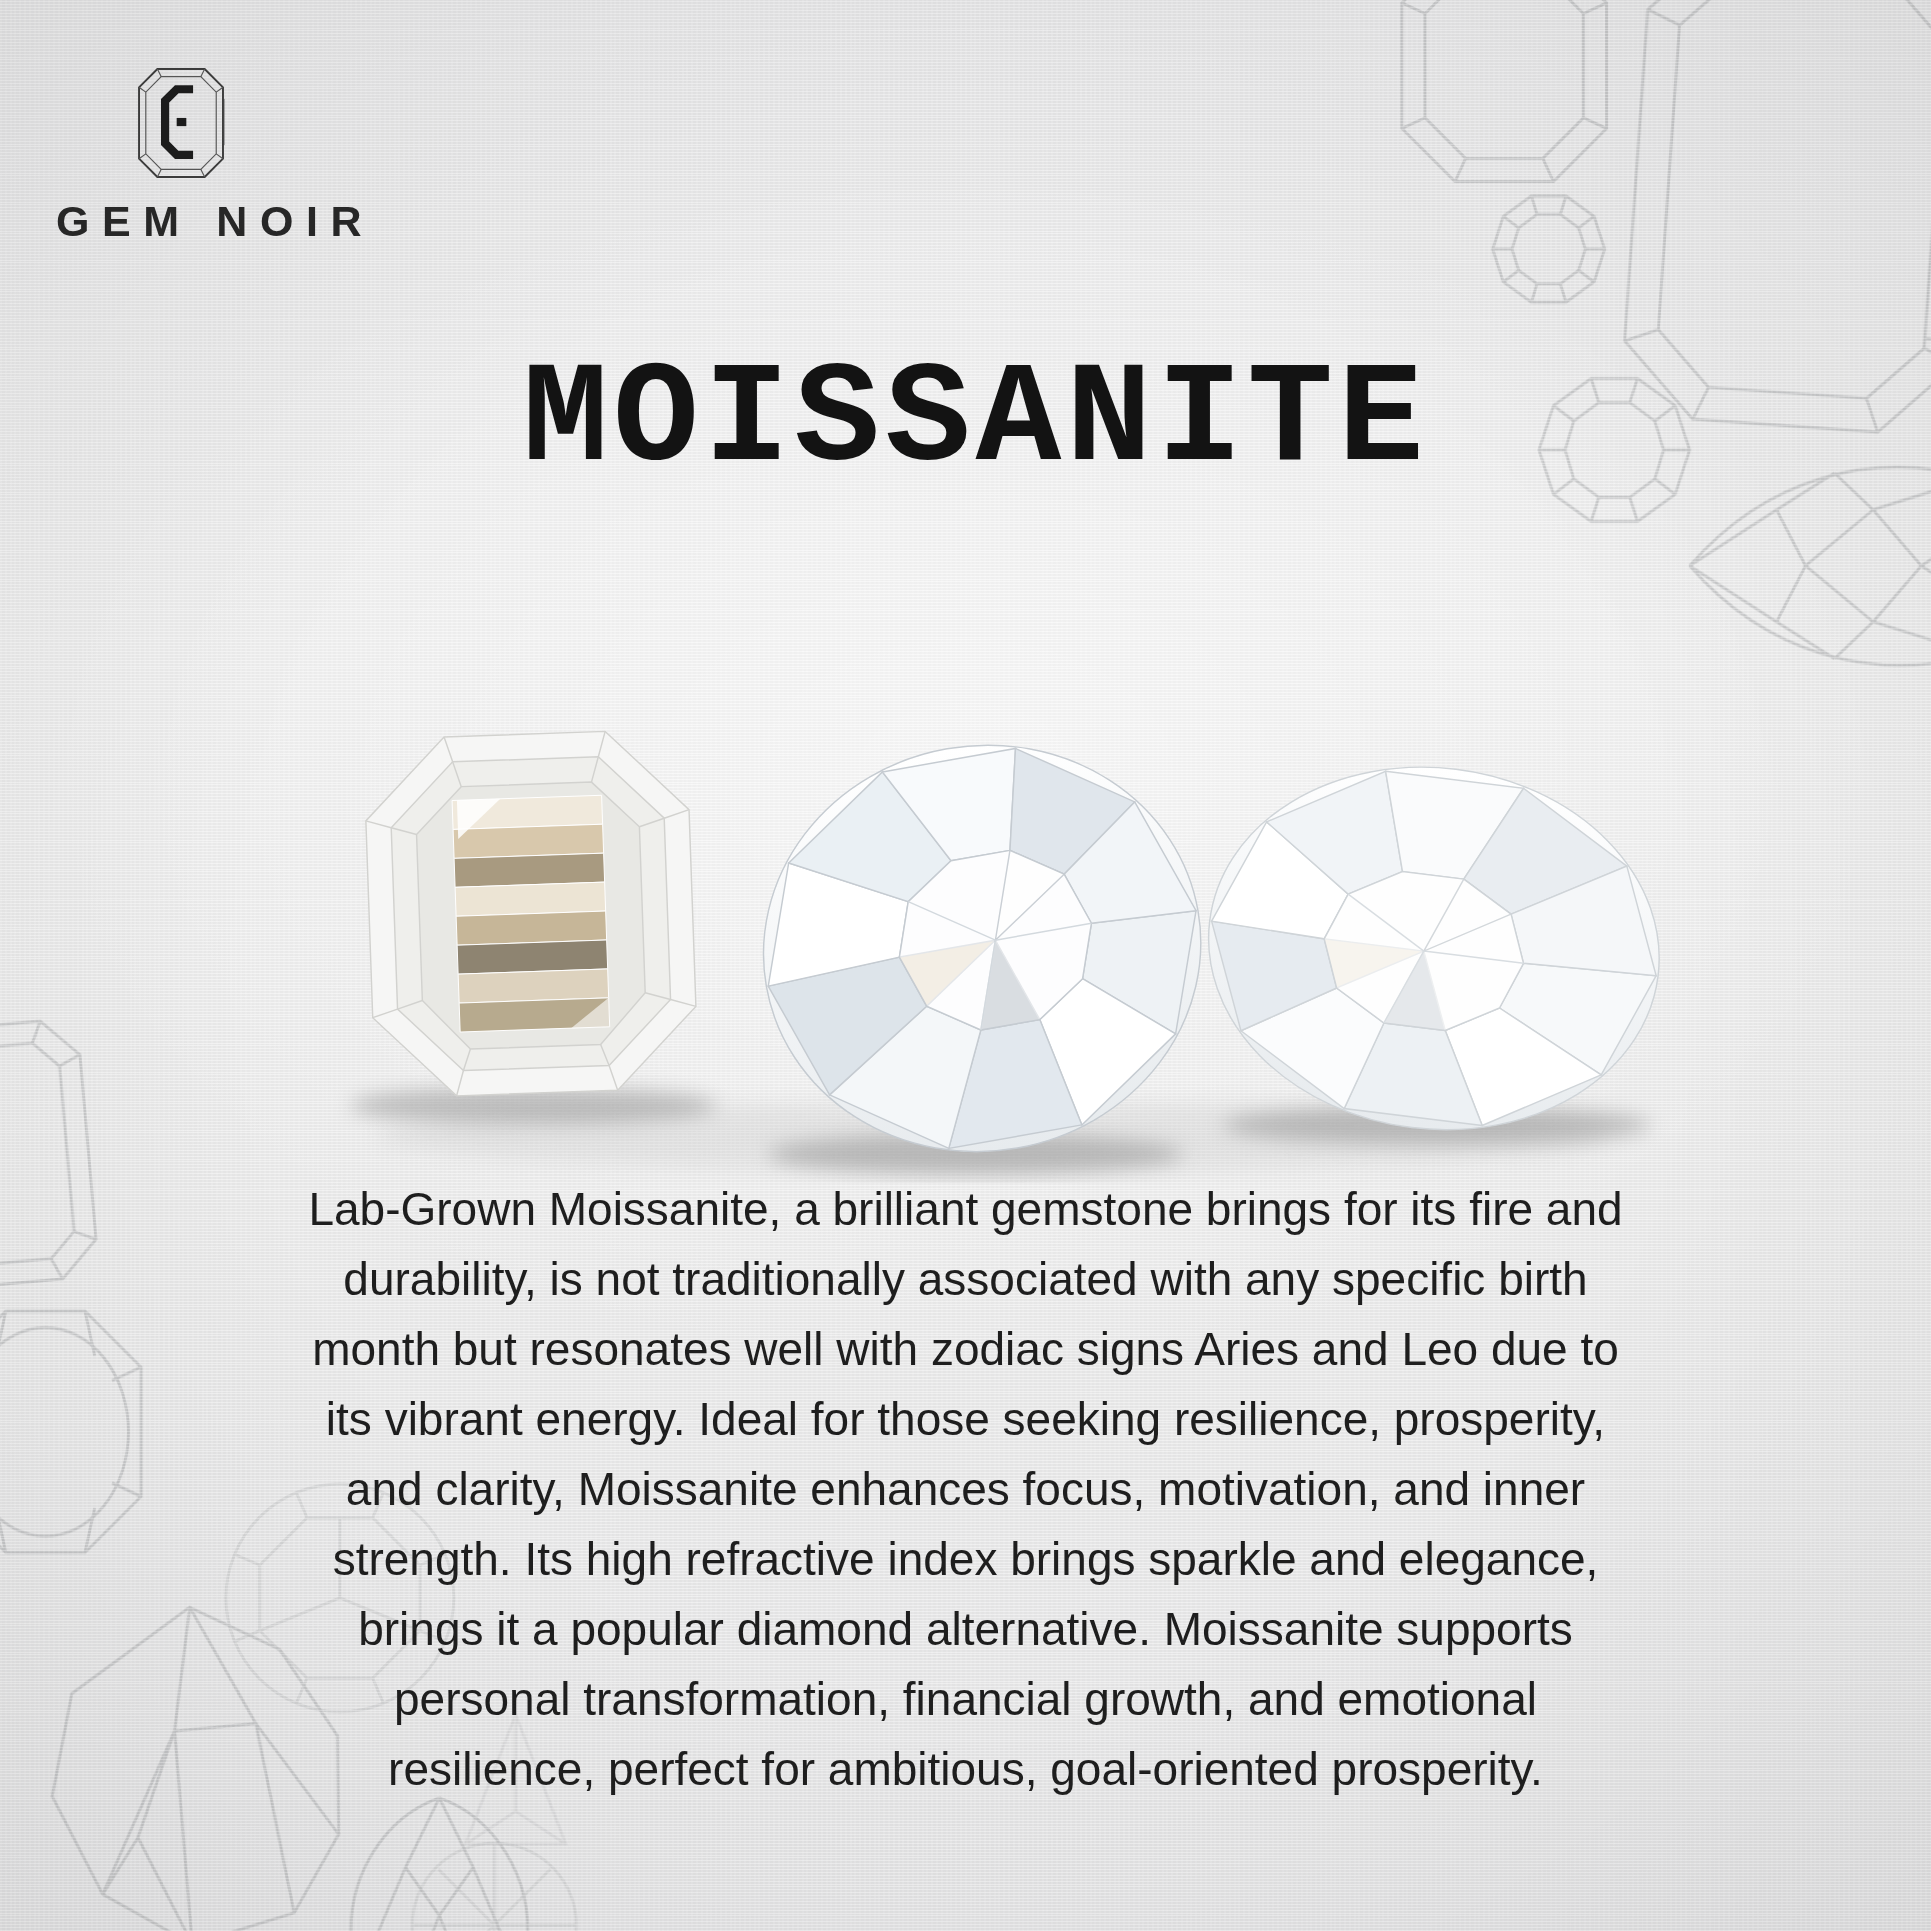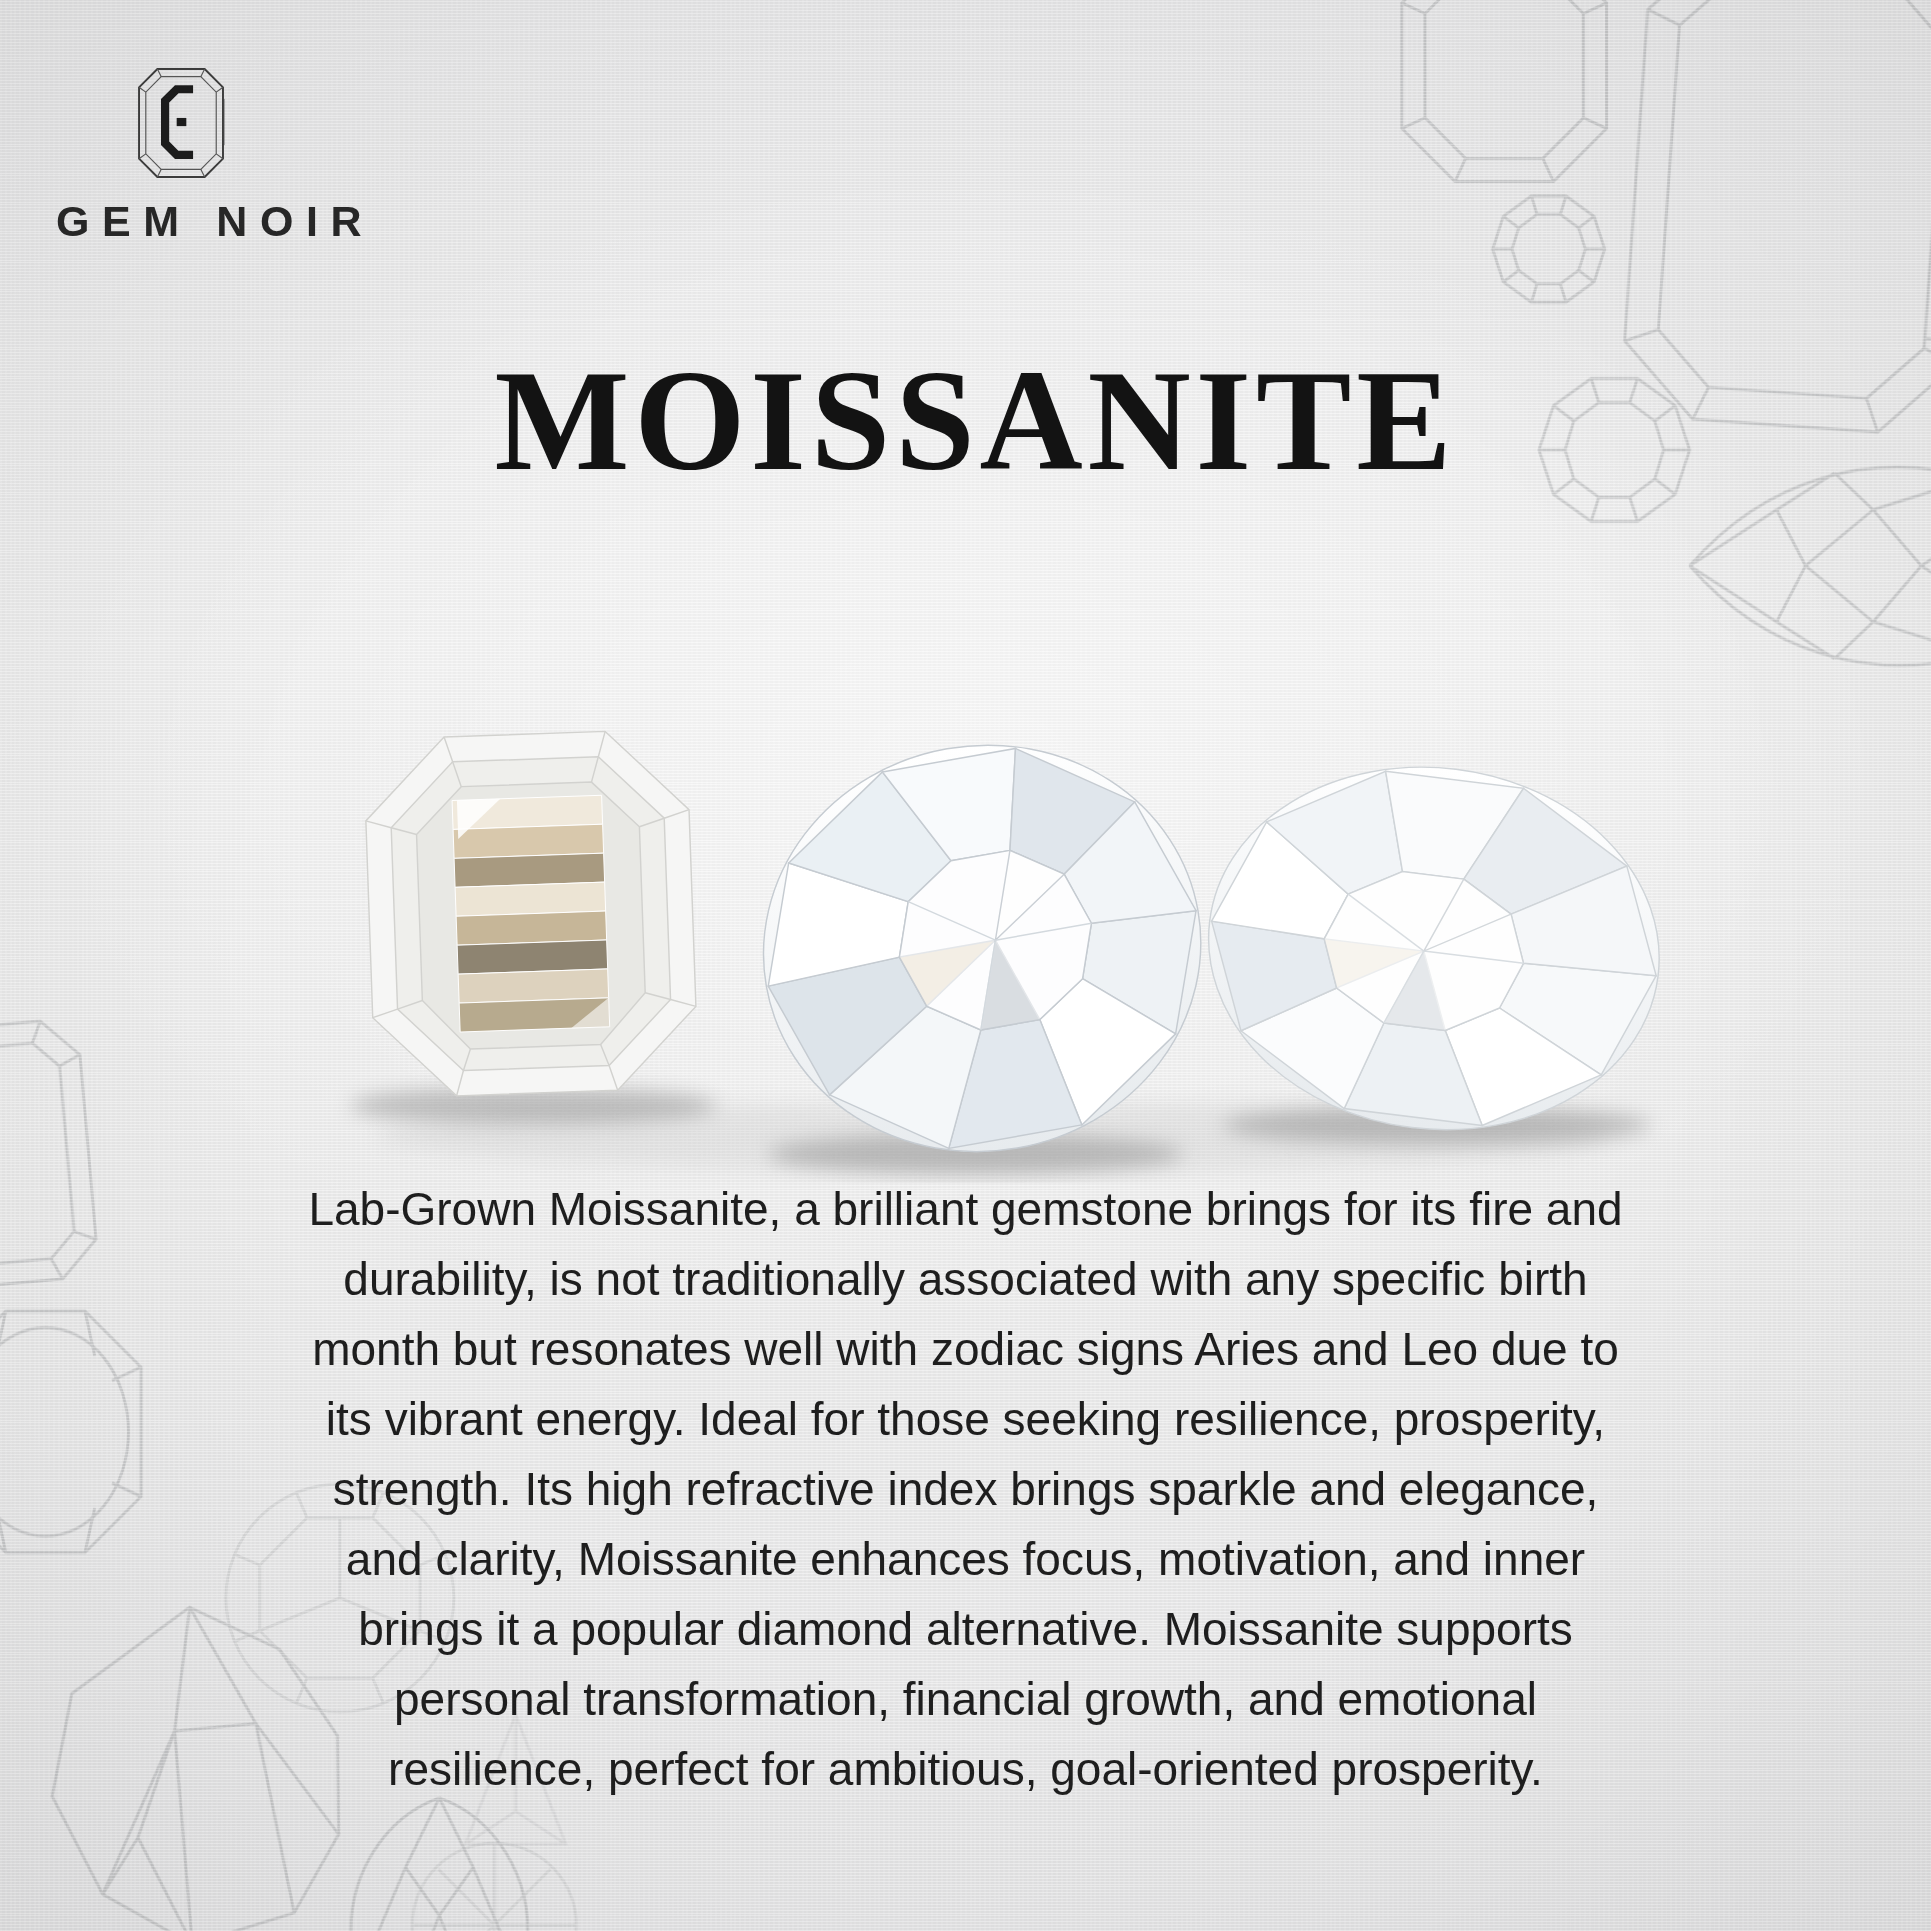--- a/index.html
+++ b/index.html
@@ -24,21 +24,21 @@
     background:radial-gradient(circle at 50% 50%, rgba(0,0,0,0) 52%, rgba(0,0,0,.055) 100%);
   }
   .wm{position:absolute;left:0;top:0;width:1931px;height:1931px;z-index:1;}
   .logo{position:absolute;left:138px;top:68px;width:87px;height:110px;z-index:10;}
   .brand-name{
     position:absolute;left:56px;top:197px;width:290px;z-index:10;
     font-size:43px;font-weight:700;letter-spacing:12.6px;color:#272727;white-space:nowrap;
   }
   .title{
     position:absolute;left:0;right:0;top:346px;text-align:center;z-index:10;
-    font-family:Liberation Serif, serif;font-size:143px;font-weight:700;
+    font-family:Liberation Mono, monospace;font-size:143px;font-weight:700;
     letter-spacing:4.8px;color:#131313;line-height:1.05;margin-left:20px;
   }
   .subtitle{
     position:absolute;left:0;right:0;top:521px;text-align:center;z-index:10;
     font-family:"Liberation Serif",serif;font-size:77px;font-weight:700;
     letter-spacing:2.9px;color:#1a1a1a;
   }
   .gems{position:absolute;left:319px;top:681px;width:1390px;height:502px;z-index:9;}
   .description{
     position:absolute;left:0;right:0;top:1174px;z-index:10;text-align:center;
@@ -212,21 +212,21 @@
       <polygon points="75,-45 22,-75 -10,4" fill="#ffffff" opacity="0.9"></polygon>
       <path d="M-10,4 L94,4 M-10,4 L-42,83 M-10,4 L-95,-45" fill="none" stroke="#d8dde1"></path>
     </g>
   </svg>
 
   <div class="description">
     <div>Lab-Grown Moissanite, a brilliant gemstone brings for its fire and</div>
     <div>durability, is not traditionally associated with any specific birth</div>
     <div>month but resonates well with zodiac signs Aries and Leo due to</div>
     <div>its vibrant energy. Ideal for those seeking resilience, prosperity,</div>
+    <div>and clarity, Moissanite enhances focus, motivation, and inner</div>
     <div>strength. Its high refractive index brings sparkle and elegance,</div>
-    <div>and clarity, Moissanite enhances focus, motivation, and inner</div>
     <div>brings it a popular diamond alternative. Moissanite supports</div>
     <div>personal transformation, financial growth, and emotional</div>
     <div>resilience, perfect for ambitious, goal-oriented prosperity.</div>
   </div>
 
 </div>
 
 
 </body></html>

